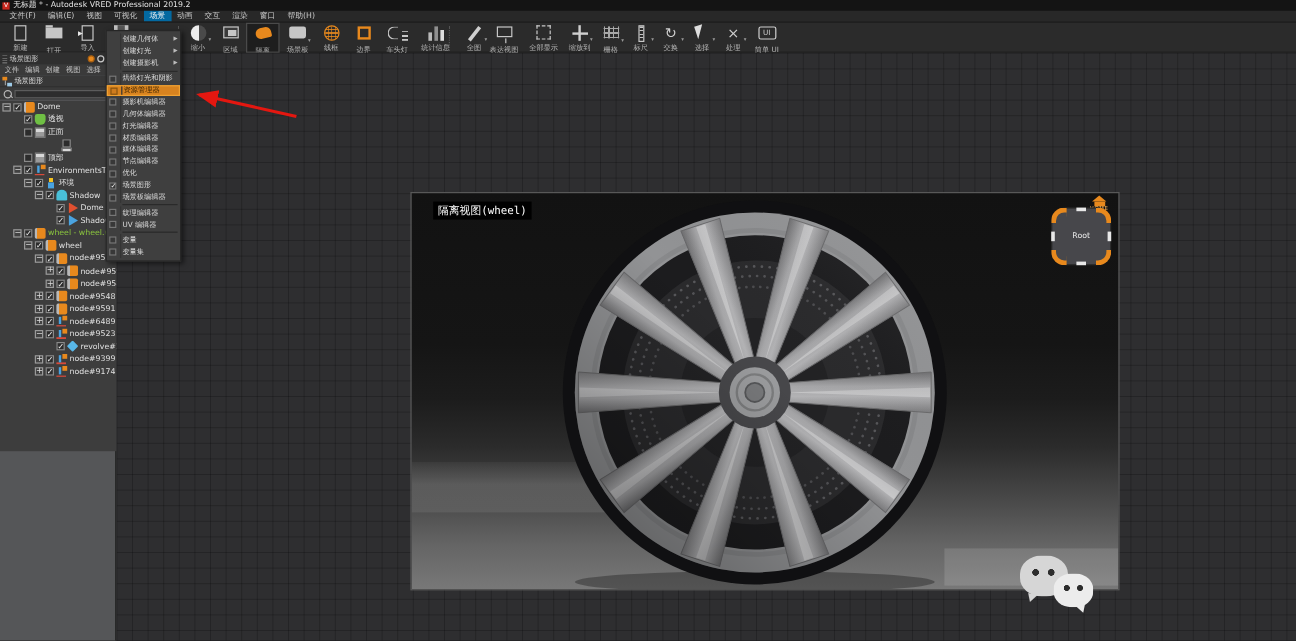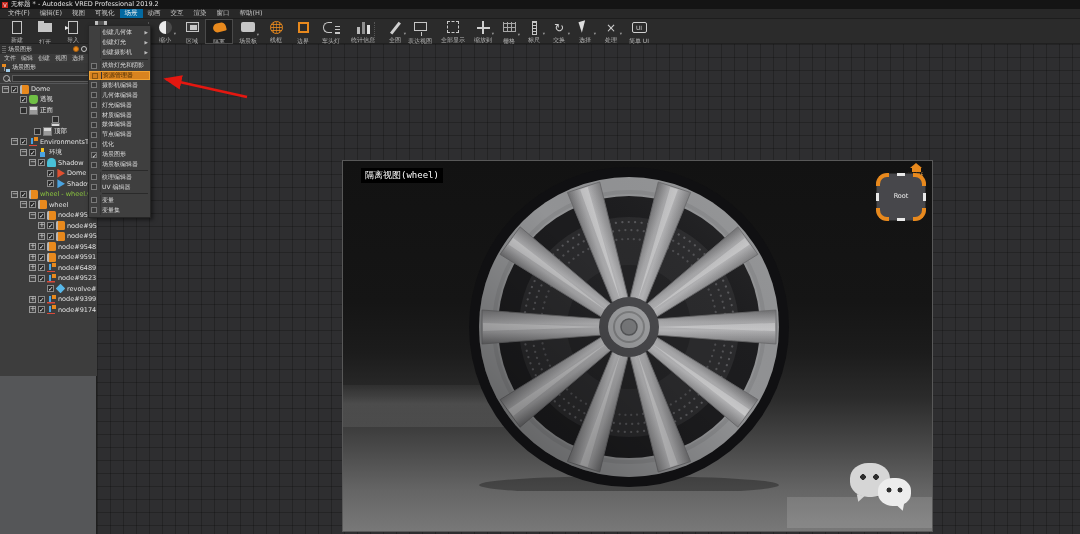--- a/index.html
+++ b/index.html
@@ -119,21 +119,21 @@
   .m-item::before{content:'';position:absolute;left:11px;top:0;bottom:0;border-left:1px solid #343434;}
   .m-cb{width:6px;height:6px;border:1px solid #777;background:#383838;flex:none;margin-right:5px;font-size:6px;line-height:5px;text-align:center;color:#eee;box-sizing:border-box;}
   .m-cb.none{border-color:transparent;background:transparent;}
   .m-label{white-space:nowrap;overflow:hidden;flex:1;}
   .m-arrow{font-size:4.5px;color:#bbb;margin-right:2px;flex:none;}
   .m-sep{height:1px;background:#2a2a2a;margin:1px 2px 1px 13px;}
   .m-item.hl{background:#d8831f;border:1px solid #f0a233;box-sizing:border-box;color:#3a2300;}
   .m-item.hl .m-cb{border-color:#8a5510;background:#cf7c1e;}
 
   
-  #viewport{left:342px;top:160px;width:591px;height:372px;border:1px solid #585858;box-sizing:border-box;overflow:hidden;
+  #viewport{left:342px;top:160px;width:591px;height:332px;border:1px solid #585858;box-sizing:border-box;overflow:hidden;
     background:linear-gradient(180deg,#121212 0%,#151515 38%,#1c1c1c 52%,#2b2b2b 64%,#4a4a4a 78%,#656565 89%,#787878 100%);}
   #floor-left{position:absolute;left:0;top:224px;width:46%;height:42px;background:linear-gradient(180deg,rgba(255,255,255,.04),rgba(255,255,255,.14) 45%,rgba(255,255,255,.08));}
   #floor-box{position:absolute;right:0;bottom:3px;width:145px;height:31px;background:rgba(255,255,255,.13);}
   #vp-label{position:absolute;left:18px;top:7px;background:#000;color:#fff;font-size:9px;padding:1px 4px;font-family:"DejaVu Sans Mono","Liberation Mono",monospace;white-space:nowrap;}
   #home{position:absolute;top:2px;right:4px;width:24px;text-align:center;}
   #home-roof{width:0;height:0;border-left:6px solid transparent;border-right:6px solid transparent;border-bottom:5px solid #e8891d;margin:0 auto;}
   #home-body{width:9px;height:4px;background:#e8891d;margin:0 auto;}
   #home-label{font-size:4.5px;color:#f2b05a;letter-spacing:.5px;}
   #gizmo{position:absolute;top:13px;right:7px;width:48px;height:46px;background:#47474b;border-radius:11px;box-shadow:0 0 0 1px #2c2c2c;}
   .gz-corner{position:absolute;width:13px;height:13px;box-sizing:border-box;}
@@ -374,21 +374,21 @@
         <span class="cb"></span>
         <span class="ti ti-viewbox"></span>
         <span class="lbl">正面</span>
       </div>
       <div class="trow" style="padding-left: 11px; flex-direction: column;">
         <span class="exp-spacer"></span>
         <span class="cb"></span>
         <span class="ti ti-viewbox"></span>
         <span class="lbl">侧面</span>
       </div>
-      <div class="trow" style="padding-left: 25px;">
+      <div class="trow" style="padding-left: 11px;">
         <span class="exp-spacer"></span>
         <span class="cb"></span>
         <span class="ti ti-viewbox"></span>
         <span class="lbl">顶部</span>
       </div>
       <div class="trow" style="padding-left: 11px;">
         <span class="exp">−</span>
         <span class="cb">✓</span>
         <span class="ti ti-transform"></span>
         <span class="lbl">EnvironmentsTrans</span>

